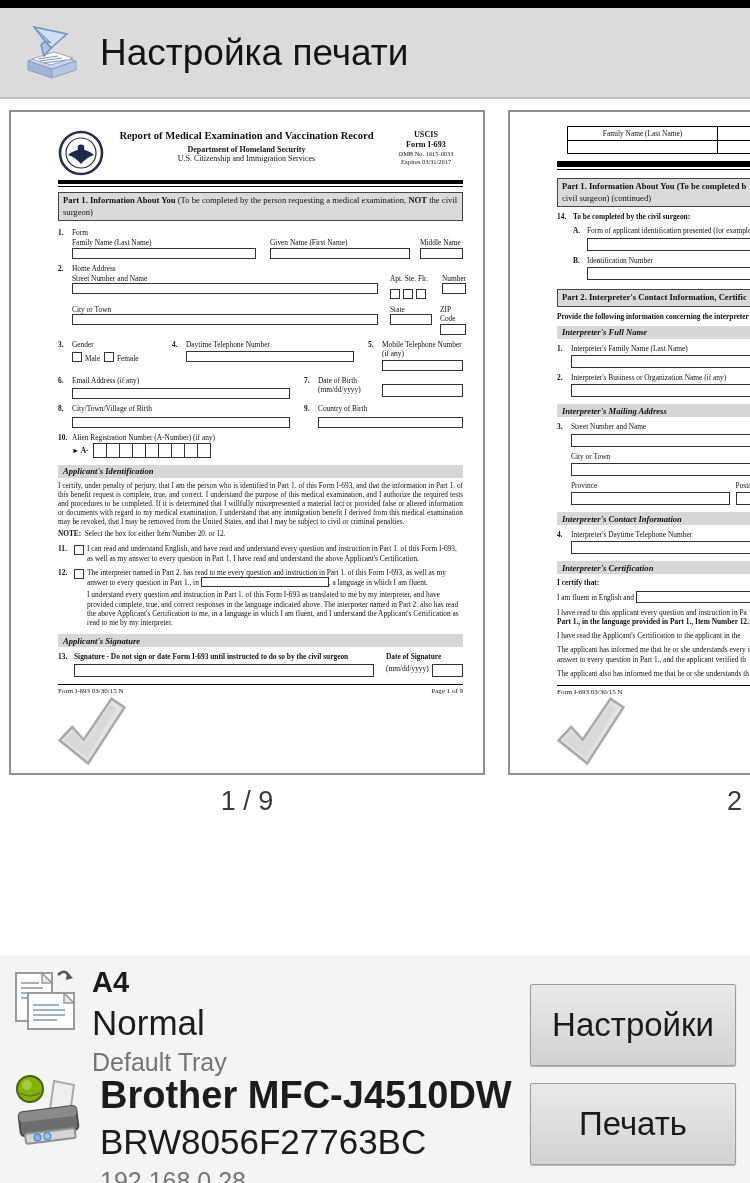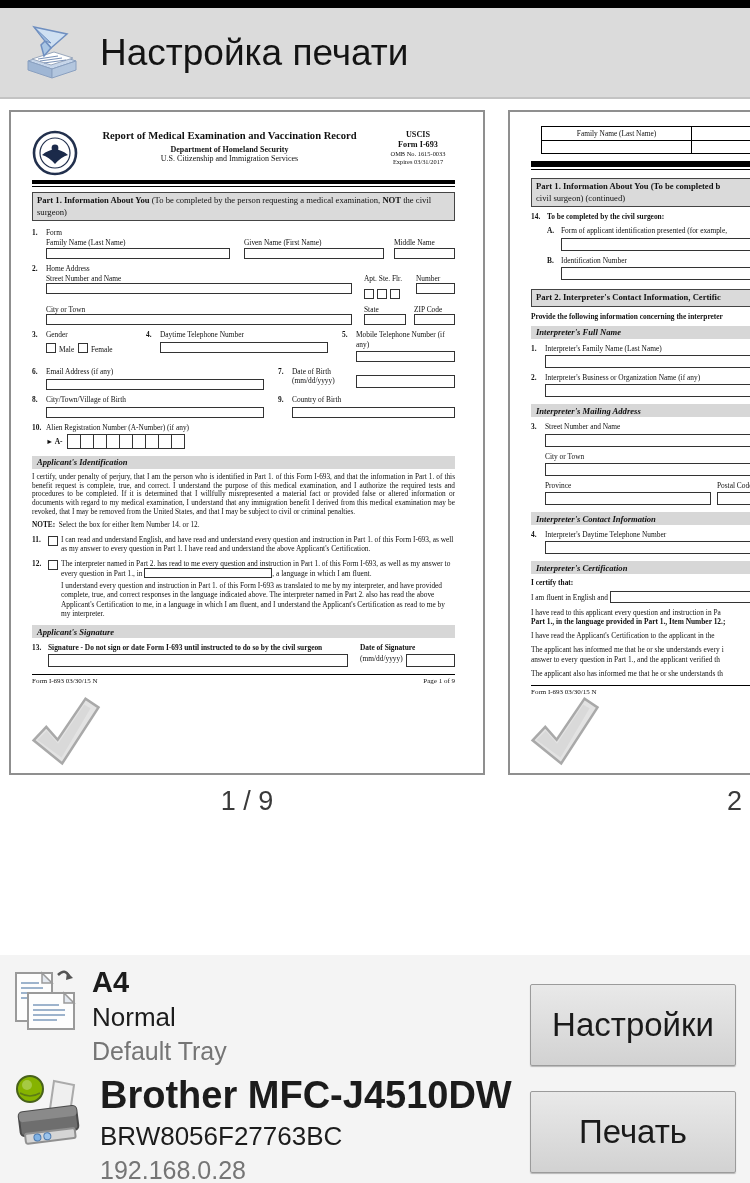--- a/index.html
+++ b/index.html
@@ -6,21 +6,21 @@
   .app{position:relative;width:750px;height:1183px;overflow:hidden;background:#fff;font-family:"Liberation Sans",sans-serif;}
   
   .topbar{position:absolute;left:0;top:0;width:750px;height:8px;background:#000;}
   .hdr{position:absolute;left:0;top:8px;width:750px;height:89px;background:#dbdbdb;border-bottom:2px solid #c3c3c3;display:flex;align-items:center;}
   .hdr .appicon{margin-left:20px;width:64px;height:64px;}
   .hdr .title{margin-left:16px;font-size:37px;color:#141414;}
   
   .pg{position:absolute;top:110px;height:665px;background:#fff;border:2px solid #8f8f8f;box-sizing:border-box;font-family:"Liberation Serif",serif;color:#111;}
   .pg1{left:9px;width:476px;}
   .pg2{left:508px;width:476px;}
-  .pgc{position:relative;height:100%;box-sizing:border-box;padding:18px 28px 0 21px;}
+  .pgc{position:relative;height:100%;box-sizing:border-box;padding:18px 20px 0 21px;margin-left:26px;}
   .chk{position:absolute;left:12px;bottom:2px;}
   .pnum{position:absolute;top:786px;font-size:27px;color:#3a3a3a;font-family:"Liberation Sans",sans-serif;}
   .pnum1{left:0;width:494px;text-align:center;}
   .pnum2{left:727px;}
   
   .fh{display:flex;align-items:flex-start;}
   .seal{width:46px;height:46px;flex:0 0 auto;}
   .fht{flex:1;text-align:center;padding:0 6px;}
   .t1{font-size:10.6px;font-weight:bold;line-height:1.15;}
   .t2{font-size:8px;font-weight:bold;margin-top:3px;text-align:center;}
@@ -48,21 +48,21 @@
   .p2tbl{margin-left:10px;width:560px;border:1.2px solid #000;display:grid;grid-template-columns:150px 200px 210px;}
   .p2th{border-right:1.2px solid #000;border-bottom:1.2px solid #000;font-size:7.4px;text-align:center;padding:2px 2px;}
   .p2td{border-right:1.2px solid #000;height:12px;}
   .dbl2{margin-top:7px;height:2px;border-top:6px solid #000;border-bottom:1.5px solid #000;}
   
   .panel{position:absolute;left:0;top:955px;width:750px;height:228px;background:#f4f4f4;}
   .prow{position:absolute;left:12px;display:flex;align-items:flex-start;}
   .ptxt{margin-left:14px;color:#1c1c1c;}
   .l1{font-size:29px;font-weight:bold;line-height:1.2;}
   .l1b{font-size:38px;font-weight:bold;line-height:1.2;}
-  .l2{font-size:26px;line-height:1.2;margin-top:2px;}
+  .l2{font-size:35px;line-height:1.2;margin-top:2px;}
   .l3{font-size:25px;line-height:1.2;color:#757575;margin-top:3px;}
   .abtn{position:absolute;left:530px;width:206px;height:82px;background:linear-gradient(#e9e9e9,#d2d2d2);border:1px solid #9b9b9b;border-radius:2px;box-shadow:0 1px 1px rgba(0,0,0,.25);font-family:"Liberation Sans",sans-serif;font-size:33px;color:#1a1a1a;}
 </style>
 </head>
 <body>
 
 <div class="app">
   <div class="topbar"></div>
 
   <div class="hdr">
@@ -222,21 +222,21 @@
                 <i></i>
                 <i></i>
                 <i></i>
               </div>
           </div>
         </div>
       </div>
 
       <div class="iband">Applicant's Identification</div>
       <div class="para">I certify, under penalty of perjury, that I am the person who is identified in Part 1. of this Form I-693, and that the information in Part 1. of this benefit request is complete, true, and correct.  I understand the purpose of this medical examination, and I authorize the required tests and procedures to be completed.  If it is determined that I willfully misrepresented a material fact or provided false or altered information or documents with regard to my medical examination, I understand that any immigration benefit I derived from this medical examination may be revoked, that I may be removed from the United States, and that I may be subject to civil or criminal penalties.</div>
-      <div class="para"><b>NOTE:</b>&nbsp; <span>Select the box for either Item Number 14. or 12.</span></div>
+      <div class="para"><b>NOTE:</b>&nbsp; <span>Select the box for either Item Number 20. or 12.</span></div>
 
       <div class="row">
         <div class="num" style="width:16px;">11.</div>
         <span class="cb" style="margin-top:1px;"></span>
         <div class="fl" style="flex:1;">I can read and understand English, and have read and understand every question and instruction in Part 1. of this Form I-693, as well as my answer to every question in Part 1.  I have read and understand the above Applicant's Certification.</div>
       </div>
 
       <div class="row">
         <div class="num" style="width:16px;">12.</div>
         <span class="cb" style="margin-top:1px;"></span>
@@ -427,15 +427,15 @@
         <path d="M8,20 q10,6 20,0" stroke="#5d7d14" stroke-width="1.5" fill="none"></path>
       </svg>
       <div class="ptxt">
         <div class="l1b">Brother MFC-J4510DW</div>
         <div class="l2">BRW8056F27763BC</div>
         <div class="l3">192.168.0.28</div>
       </div>
     </div>
 
     <button class="abtn" style="top:29px;">Настройки</button>
-    <button class="abtn" style="top:136px;">Печать</button>
+    <button class="abtn" style="top:128px;">Печать</button>
   </div>
 </div>
 
 </body></html>

